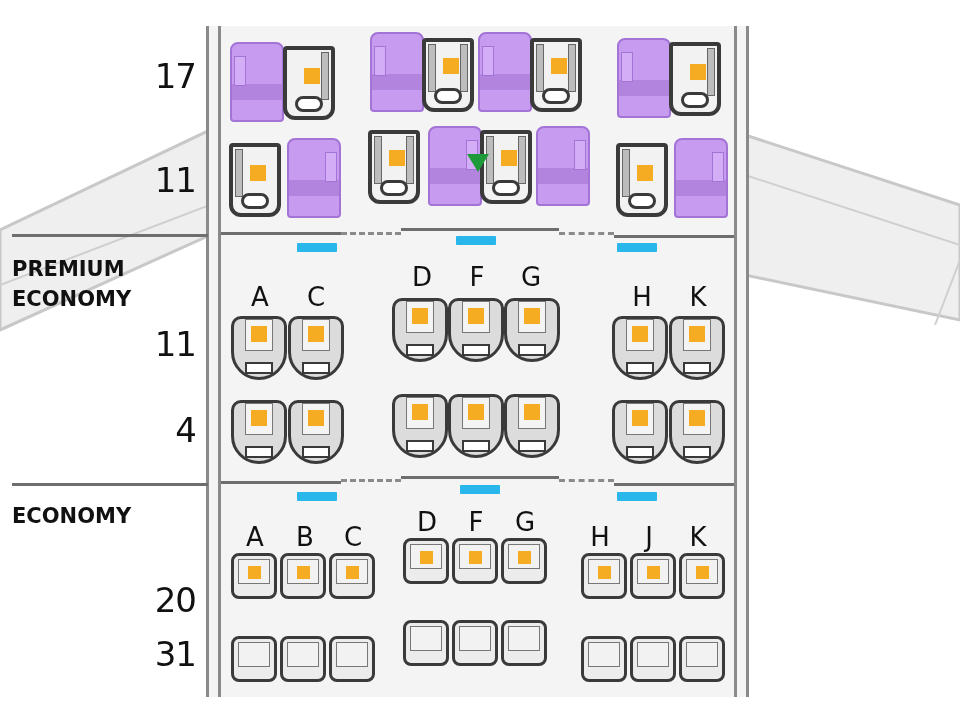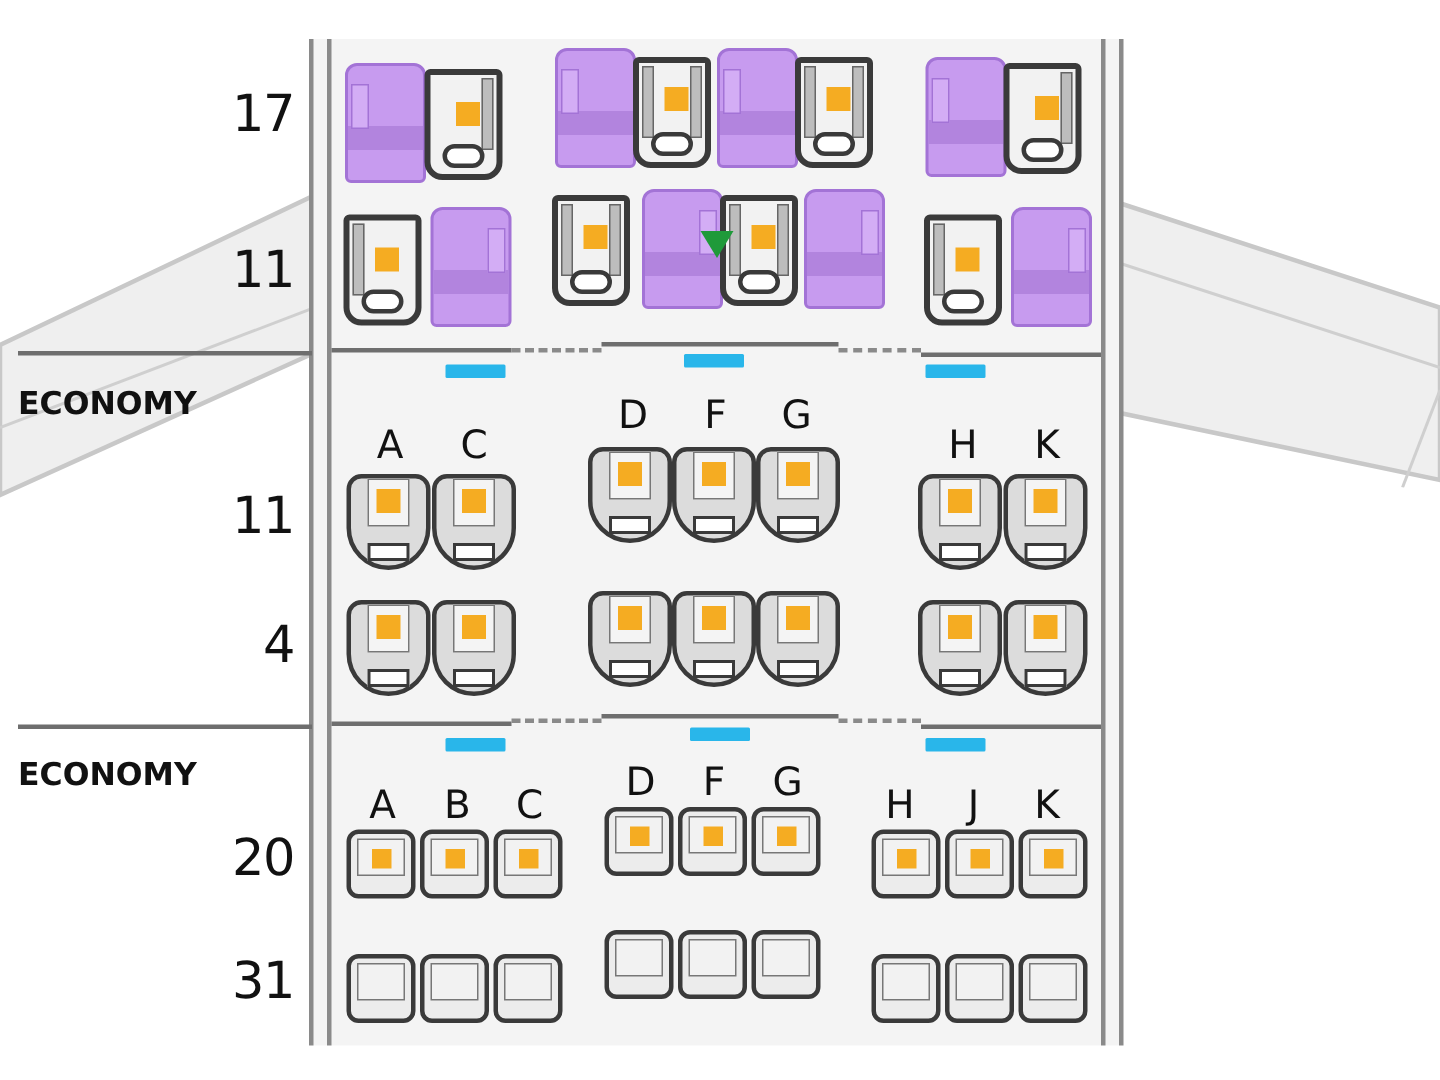--- a/index.html
+++ b/index.html
@@ -67,31 +67,32 @@
 <div class="divider" style="left:614px;top:483px;width:120px"></div>
 
 <div class="exit-sign" style="left:297px;top:243px"></div>
 <div class="exit-sign" style="left:456px;top:236px"></div>
 <div class="exit-sign" style="left:617px;top:243px"></div>
 <div class="exit-sign" style="left:297px;top:492px"></div>
 <div class="exit-sign" style="left:460px;top:485px"></div>
 <div class="exit-sign" style="left:617px;top:492px"></div>
 
 <div class="cabin-label" style="left:12px;top:254px">
+  <div>PREMIUM</div>
   <div>ECONOMY</div>
 </div>
 <div class="cabin-label" style="left:12px;top:501px">
   <div>ECONOMY</div>
 </div>
 
 <div class="row-num" style="left:136px;top:56px">17</div>
 <div class="row-num" style="left:136px;top:160px">11</div>
 <div class="row-num" style="left:136px;top:324px">11</div>
 <div class="row-num" style="left:136px;top:410px">4</div>
-<div class="row-num" style="left:136px;top:552px">20</div>
+<div class="row-num" style="left:136px;top:580px">20</div>
 <div class="row-num" style="left:136px;top:634px">31</div>
 
 <div class="biz-pod" style="left:230px;top:42px">
     <div class="band"></div>
     <div class="arm" style="left:2px"></div>
   </div>
 <div class="biz-open" style="left:283px;top:46px">
     <div class="bar" style="right:2px"></div>
     <div class="avail" style="left:17px;top:18px"></div>
     <div class="foot"></div>

